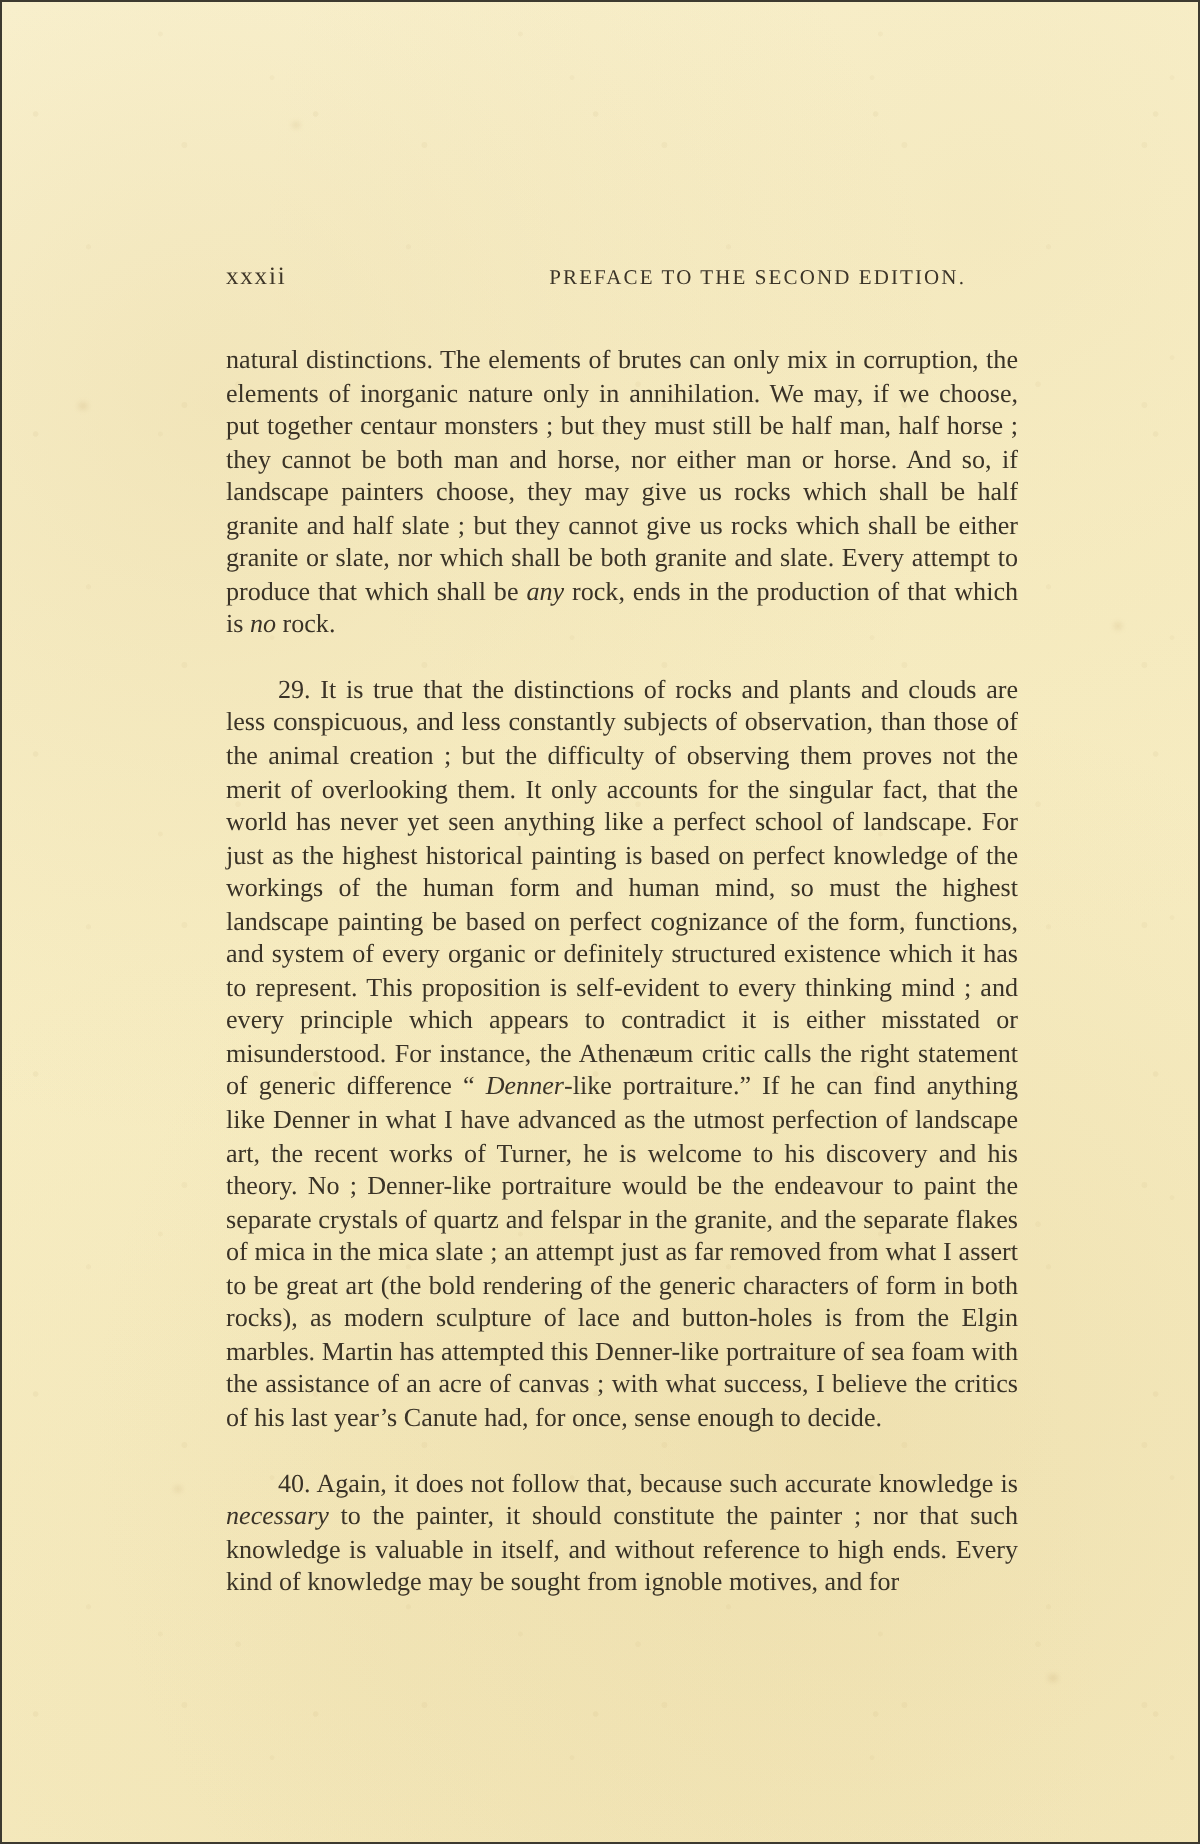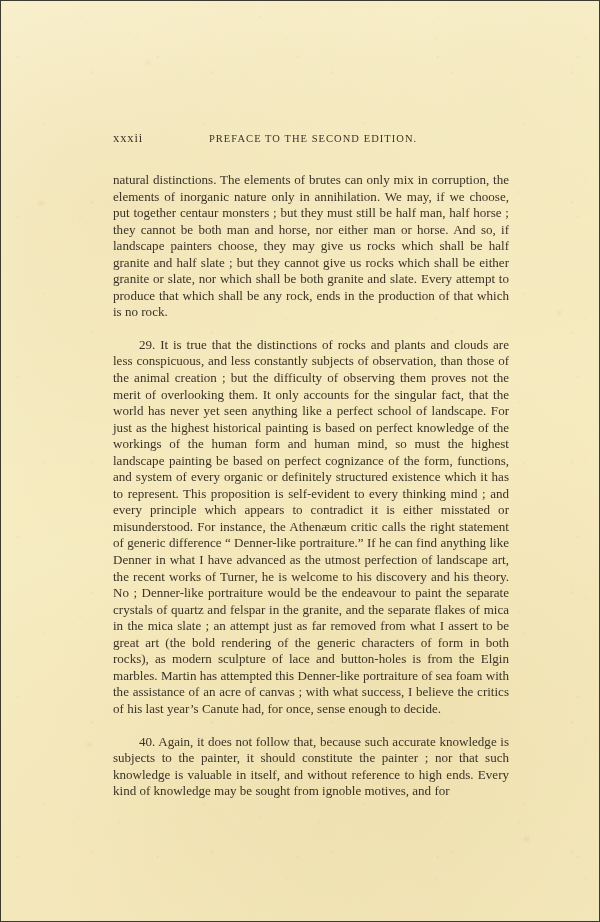--- a/index.html
+++ b/index.html
@@ -59,39 +59,39 @@
     margin: 0 0 26px 0;
     color: #3b3428;
   }
   .folio {
     font-size: 12.5px;
     letter-spacing: 0.9px;
     color: #3e3628;
   }
   .head-title {
     flex: 1;
-    text-align: center;
+    text-align: right;
     font-size: 10.5px;
     letter-spacing: 1.05px;
     color: #3b3428;
     padding-right: 26px;
   }
 
   .body-text {
     font-size: 13.05px;
     line-height: 16.55px;
     color: #3a3327;
     text-align: justify;
     text-justify: inter-word;
     hyphens: none;
   }
   .para { margin: 0; }
   .para + .para { margin-top: 16px; }
   .indent { display: inline-block; width: 26px; }
-  .it { }
+  .it { font-style: italic; }
 
   
   .blotch {
     position: absolute;
     pointer-events: none;
     border-radius: 50%;
     background: rgba(175,145,85,0.17);
     filter: blur(1.4px);
   }
 </style>
@@ -111,17 +111,17 @@
   <div id="sheet">
 
     <div class="running-head">
       <span class="folio">xxxii</span>
       <span class="head-title">PREFACE TO THE SECOND EDITION.</span>
     </div>
 
     <div class="body-text">
       <p class="para"><span>natural distinctions.  The elements of brutes can only mix in corruption, the elements of inorganic nature only in annihilation.  We may, if we choose, put together centaur monsters ; but they must still be half man, half horse ; they cannot be both man and horse, nor either man or horse.  And so, if landscape painters choose, they may give us rocks which shall be half granite and half slate ; but they cannot give us rocks which shall be either granite or slate, nor which shall be both granite and slate.  Every attempt to produce that which shall be </span><span class="it">any</span><span> rock, ends in the production of that which is </span><span class="it">no</span><span> rock.</span></p>
       <p class="para"><span class="indent"></span><span>29. It is true that the distinctions of rocks and plants and clouds are less conspicuous, and less constantly subjects of observation, than those of the animal creation ; but the difficulty of observing them proves not the merit of overlooking them.  It only accounts for the singular fact, that the world has never yet seen anything like a perfect school of landscape. For just as the highest historical painting is based on perfect knowledge of the workings of the human form and human mind, so must the highest landscape painting be based on perfect cognizance of the form, functions, and system of every organic or definitely structured existence which it has to represent.  This proposition is self-evident to every thinking mind ; and every principle which appears to contradict it is either misstated or misunderstood.  For instance, the Athenæum critic calls the right statement of generic difference “ </span><span class="it">Denner</span><span>-like portraiture.” If he can find anything like Denner in what I have advanced as the utmost perfection of landscape art, the recent works of Turner, he is welcome to his discovery and his theory.  No ; Denner-like portraiture would be the endeavour to paint the separate crystals of quartz and felspar in the granite, and the separate flakes of mica in the mica slate ; an attempt just as far removed from what I assert to be great art (the bold rendering of the generic characters of form in both rocks), as modern sculpture of lace and button-holes is from the Elgin marbles. Martin has attempted this Denner-like portraiture of sea foam with the assistance of an acre of canvas ; with what success, I believe the critics of his last year’s Canute had, for once, sense enough to decide.</span></p>
-      <p class="para"><span class="indent"></span><span>40. Again, it does not follow that, because such accurate knowledge is </span><span class="it">subjects</span><span> to the painter, it should constitute the painter ; nor that such knowledge is valuable in itself, and without reference to high ends. Every kind of knowledge may be sought from ignoble motives, and for</span></p>
+      <p class="para"><span class="indent"></span><span>40. Again, it does not follow that, because such accurate knowledge is </span><span class="it">necessary</span><span> to the painter, it should constitute the painter ; nor that such knowledge is valuable in itself, and without reference to high ends. Every kind of knowledge may be sought from ignoble motives, and for</span></p>
     </div>
 
   </div>
 </div>
 
 </body></html>

